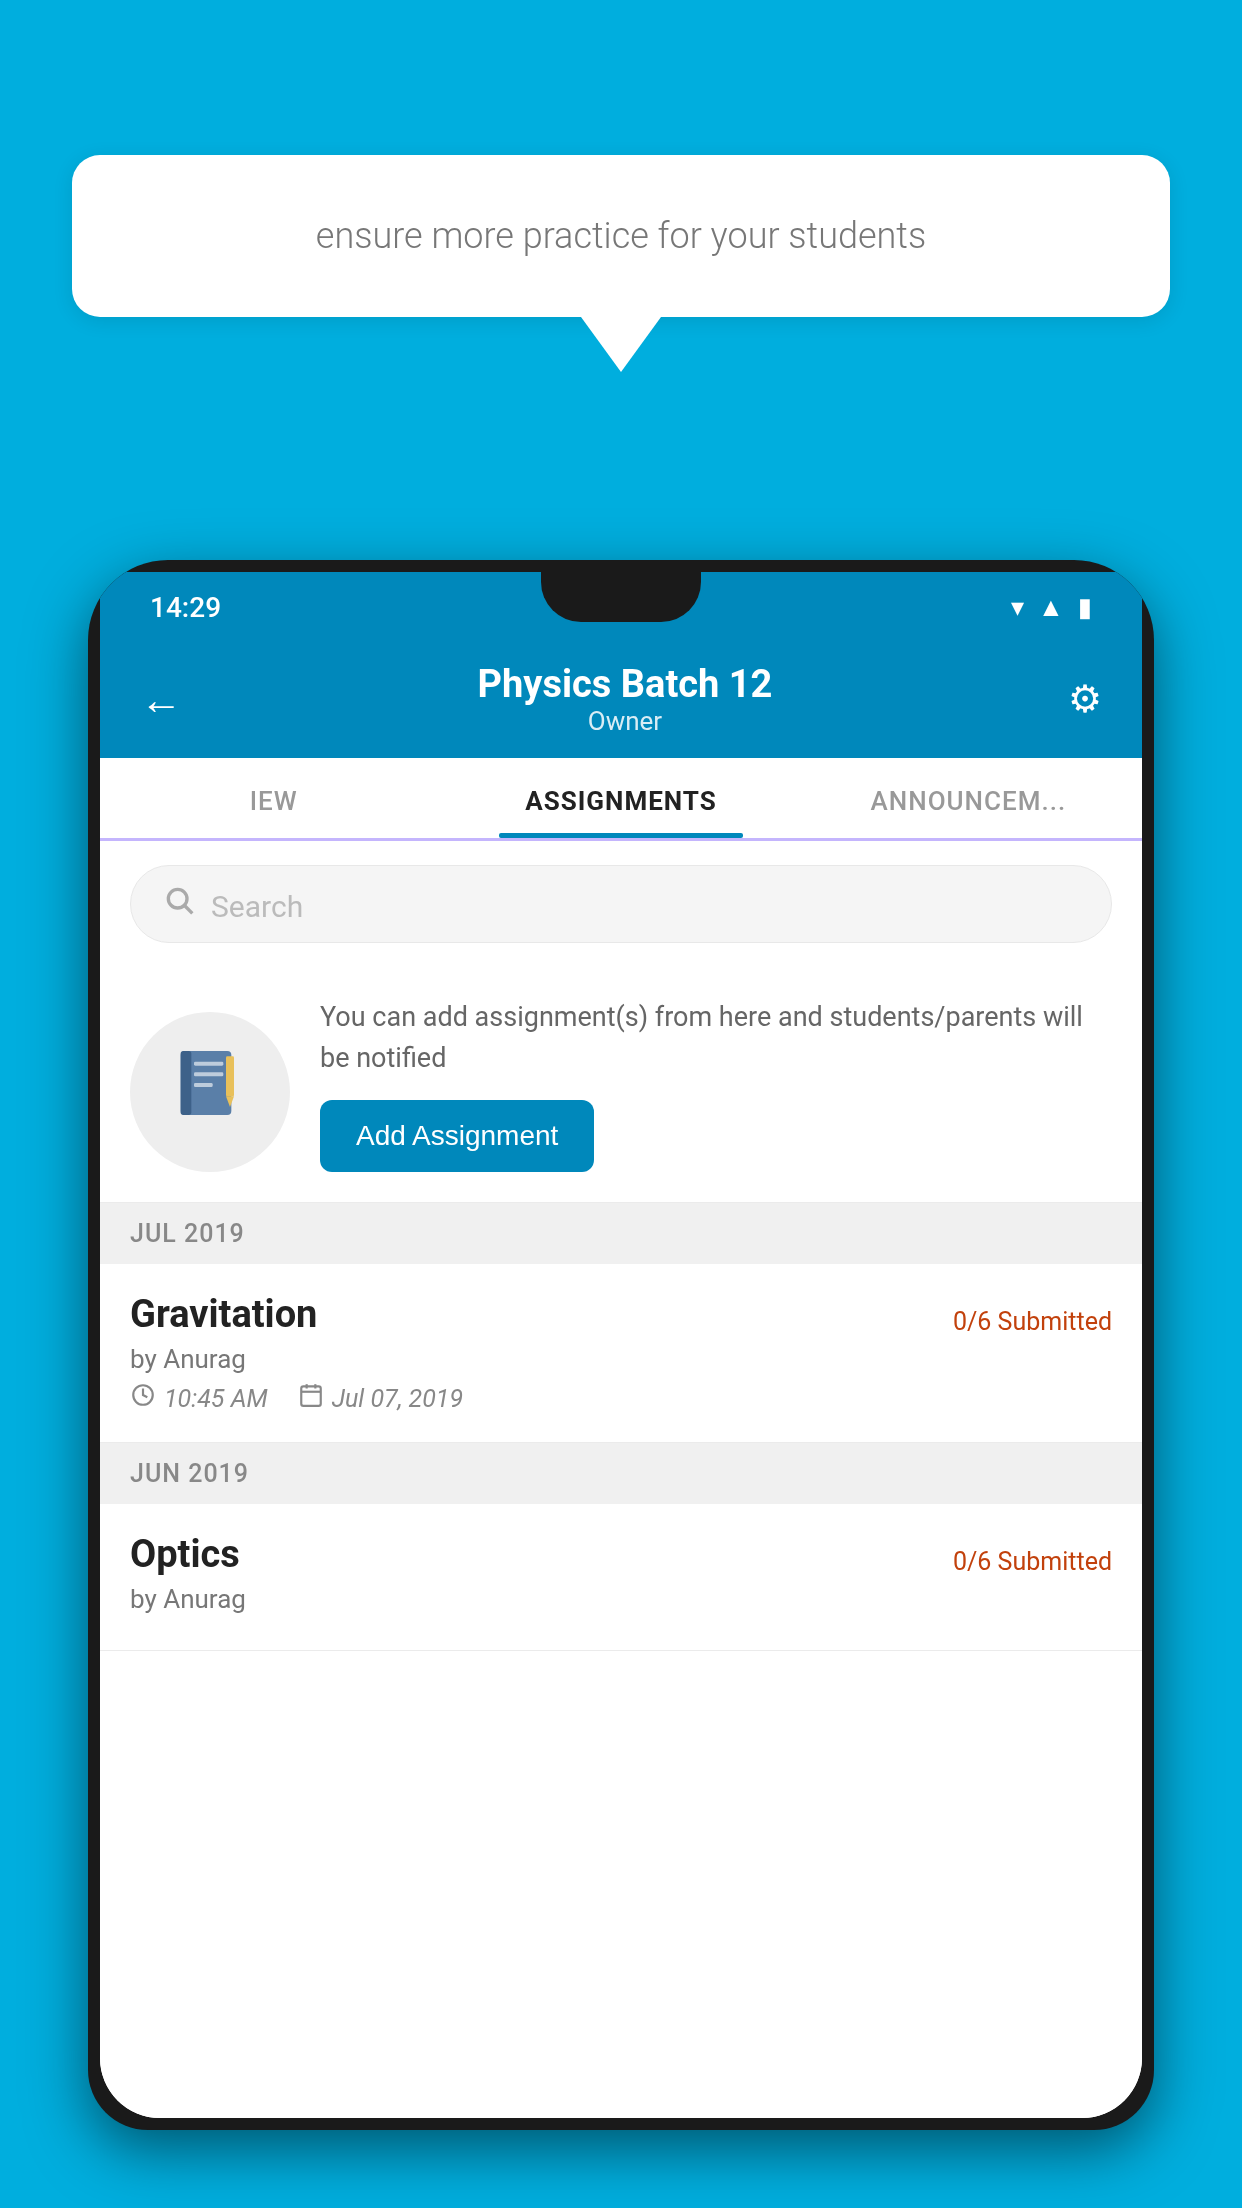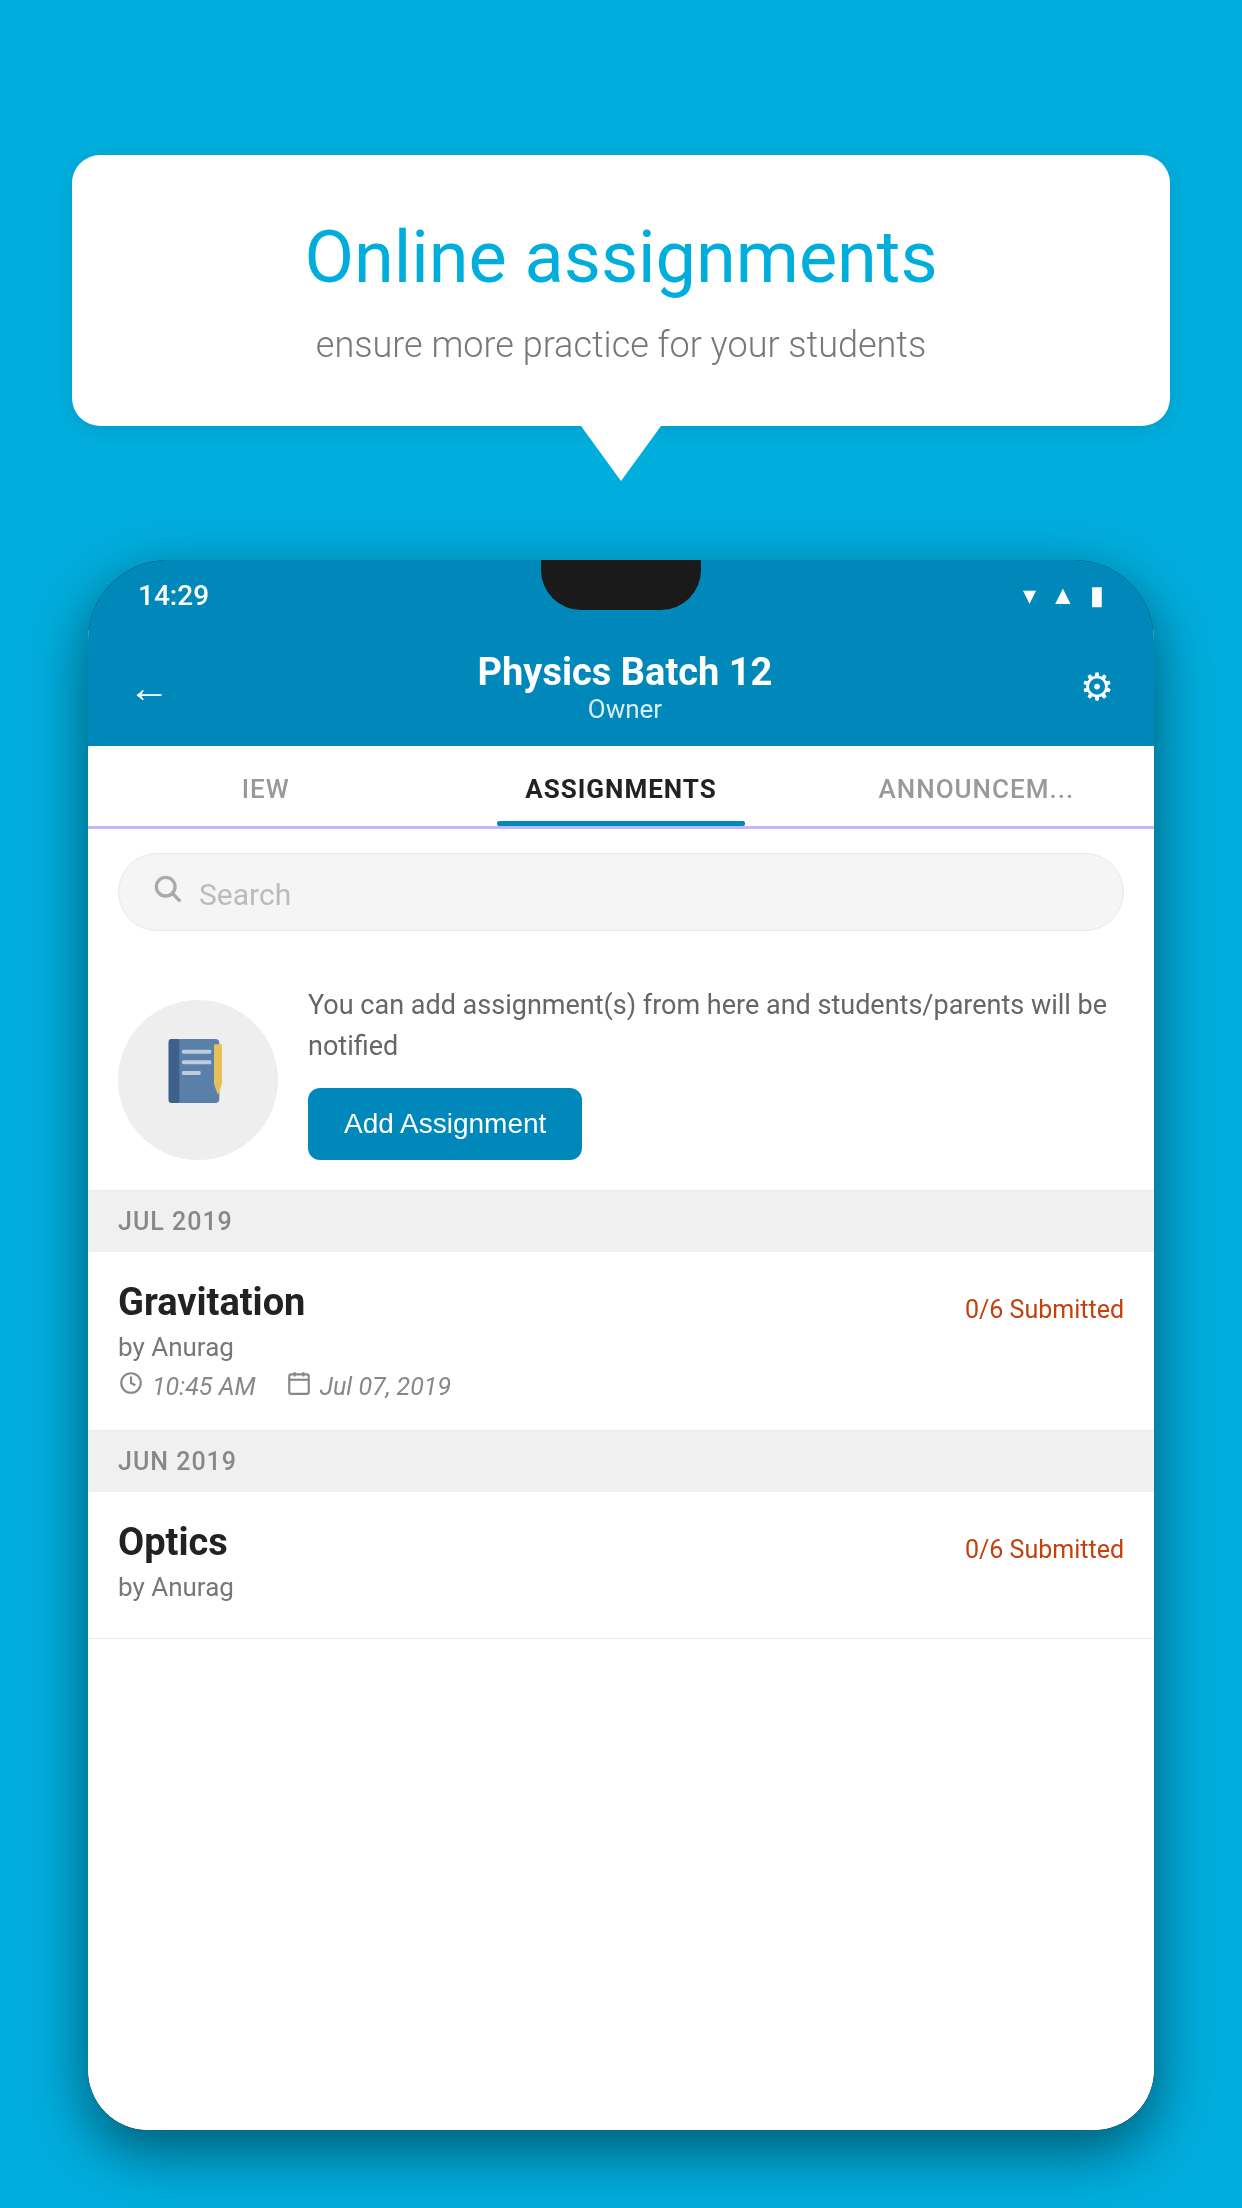--- a/index.html
+++ b/index.html
@@ -58,21 +58,21 @@
       position: absolute;
       top: 560px;
       left: 88px;
       right: 88px;
       bottom: 0;
     }
 
     .phone-frame {
       background: #1a1a1a;
       border-radius: 80px 80px 60px 60px;
-      padding: 0;
+      padding: 12px;
       position: relative;
       overflow: hidden;
       width: 100%;
       height: 1570px;
       box-shadow: 0 20px 60px rgba(0,0,0,0.5);
     }
 
     
     .phone-frame::before {
       content: '';
@@ -342,21 +342,20 @@
       flex-direction: column;
       border-radius: 0 0 60px 60px;
       overflow: hidden;
     }
   </style>
 </head>
 <body>
 
 <div class="speech-bubble-container">
   <div class="speech-bubble">
-    <h1>Online assignments</h1>
     <p>ensure more practice for your students</p>
   </div>
   <div class="speech-bubble-tail"></div>
 </div>
 
 <div class="phone-container">
   <div class="phone-frame">
 
     <div class="status-bar">
       <span class="status-time">14:29</span>

